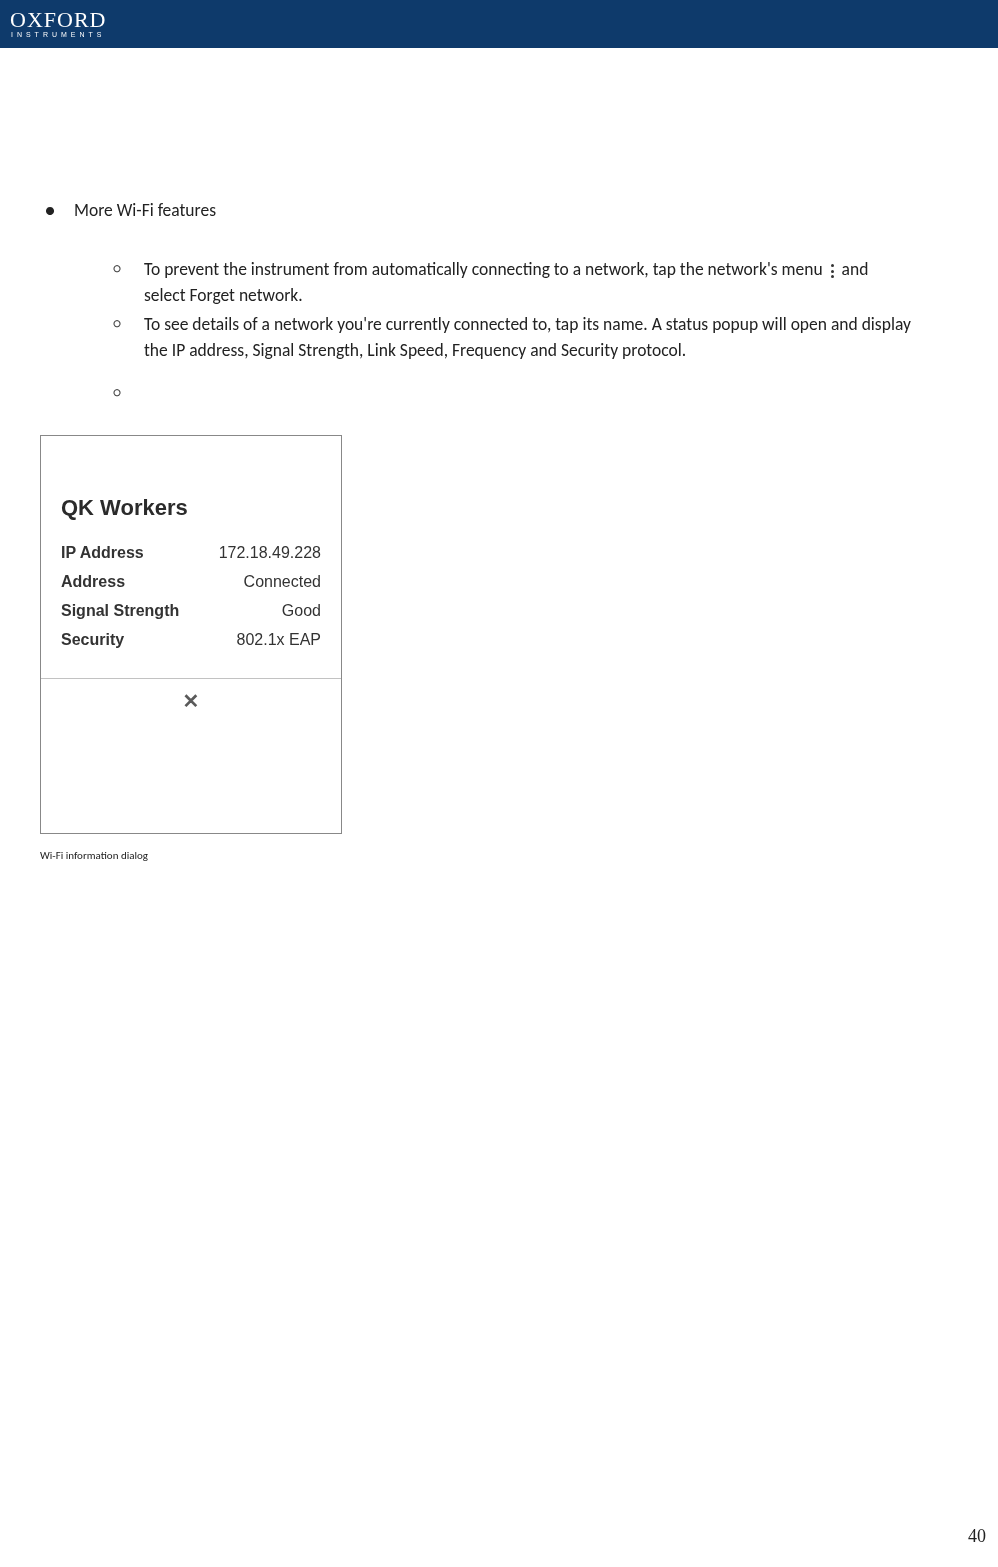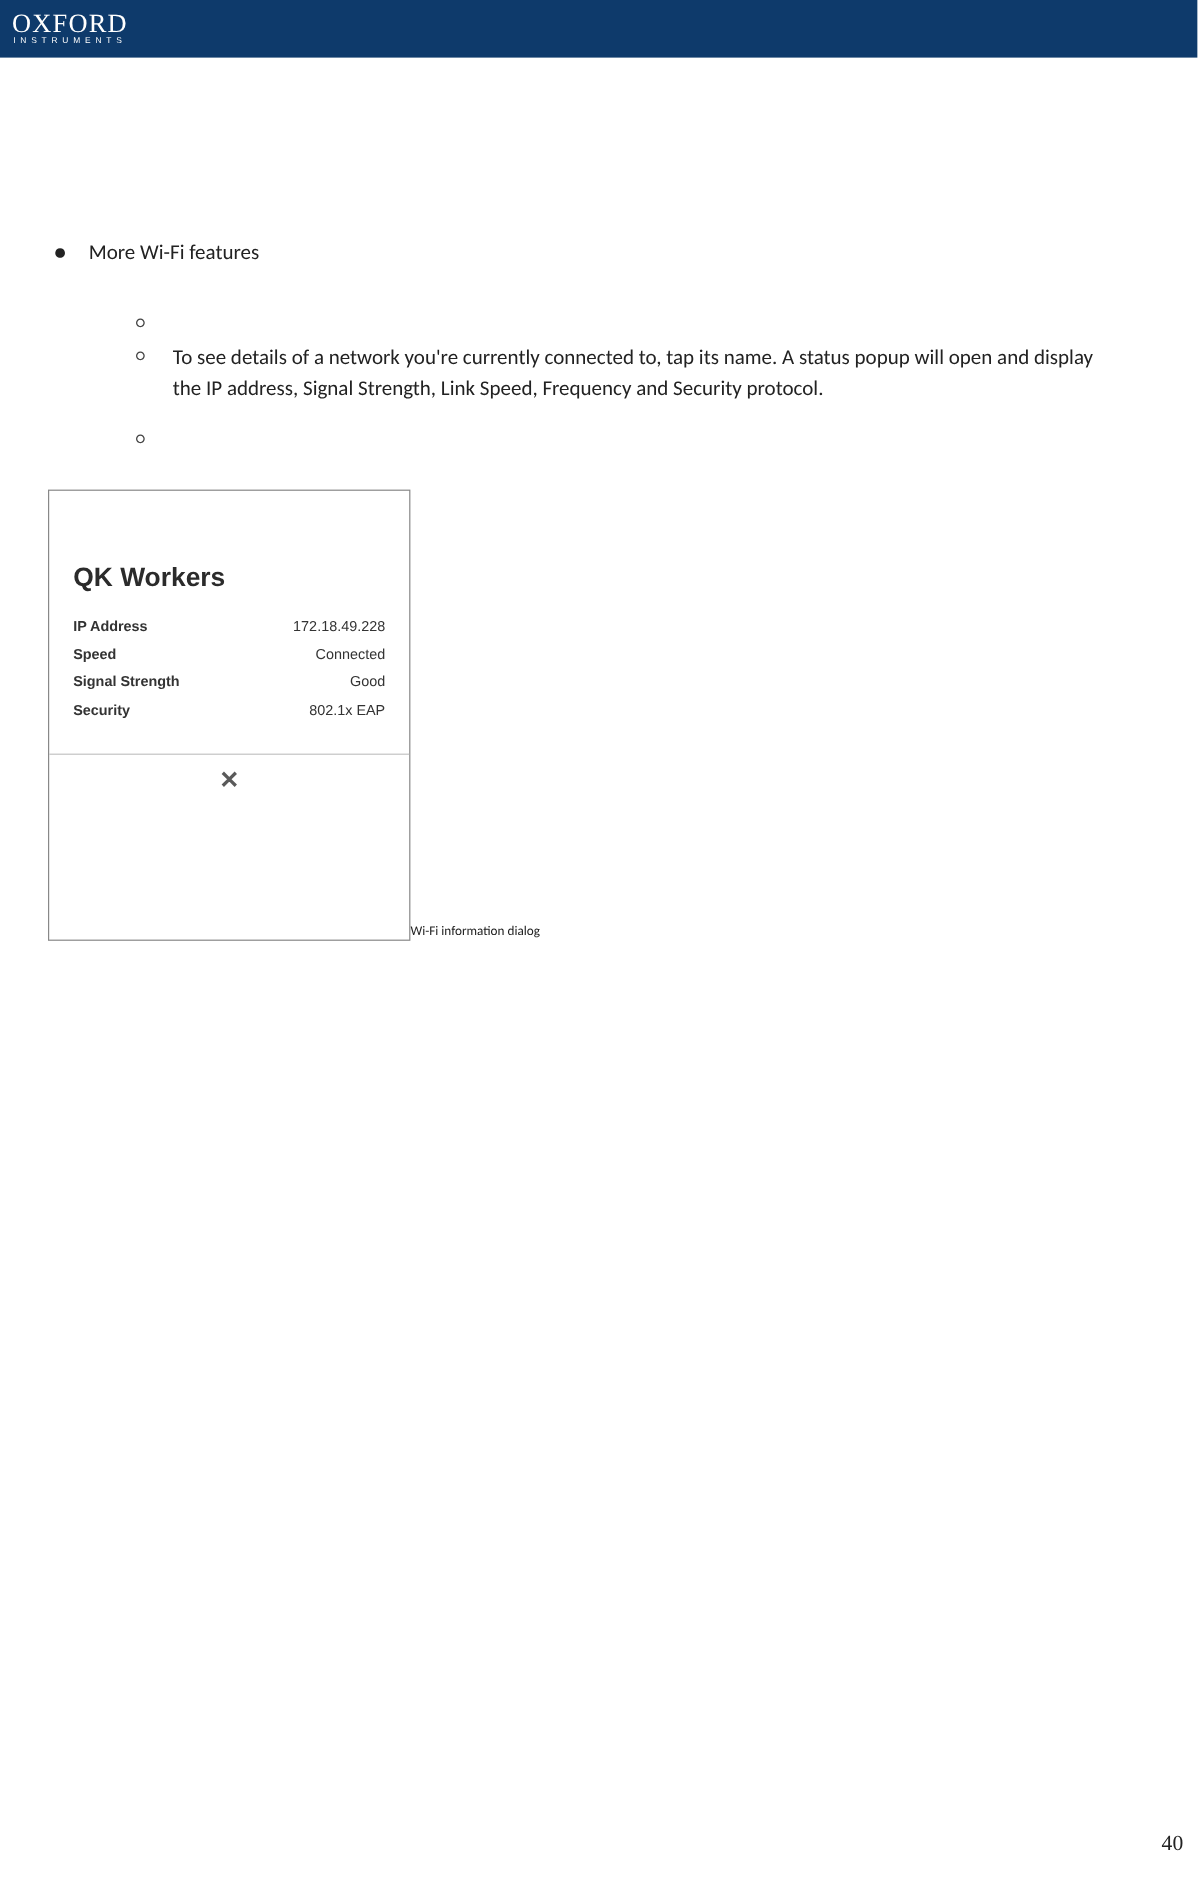--- a/index.html
+++ b/index.html
@@ -97,41 +97,41 @@
       gap: 2.5px;
     }
     .vert-dots span {
       width: 3px;
       height: 3px;
       background: #333;
       border-radius: 50%;
     }
     .figure-wrap {
       display: flex;
-      flex-direction: row;
-      align-items: flex-end;
+      flex-direction: column;
+      align-items: flex-start;
       margin-top: 30px;
     }
     .popup-outer {
       width: 302px;
       border: 1px solid #888;
       background: #fff;
     }
     .popup-top-pad { height: 56px; }
     .popup-title {
       font-family: Arial, Helvetica, sans-serif;
       font-size: 22px;
       font-weight: 700;
       color: #2b2b2b;
       padding: 0 20px 14px 20px;
     }
     .popup-table {
       padding: 0 20px 24px 20px;
       font-family: Arial, Helvetica, sans-serif;
-      font-size: 12px;
+      font-size: 16px;
       color: #333;
     }
     .popup-row {
       display: flex;
       justify-content: space-between;
       padding: 3px 0;
     }
     .popup-label { font-weight: 700; }
     .popup-value { font-weight: 400; }
     .popup-divider {
@@ -181,20 +181,29 @@
 
 <div class="content">
 
   <div class="bullet-row">
     <div class="bullet-dot">●</div>
     <div>More Wi-Fi features</div>
   </div>
 
   <div class="subbullet-row">
     <div class="subbullet-mark">○</div>
+    <div class="subbullet-text">
+      <span>To prevent the instrument from automatically connecting to a network, tap the network's menu</span>
+      <span class="vert-dots">
+          <span></span>
+          <span></span>
+          <span></span>
+        </span>
+      <span>and select Forget network.</span>
+    </div>
   </div>
 
   <div class="subbullet-row mb">
     <div class="subbullet-mark">○</div>
     <div class="subbullet-text">To see details of a network you're currently connected to, tap its name. A status popup will open and display the IP address, Signal Strength, Link Speed, Frequency and Security protocol.</div>
   </div>
 
   <div class="subbullet-row">
     <div class="subbullet-mark">○</div>
   </div>
@@ -202,21 +211,21 @@
   <div class="figure-wrap">
     <div class="popup-outer">
       <div class="popup-top-pad"></div>
       <div class="popup-title">QK Workers</div>
       <div class="popup-table">
         <div class="popup-row">
           <span class="popup-label">IP Address</span>
           <span class="popup-value">172.18.49.228</span>
         </div>
         <div class="popup-row">
-          <span class="popup-label">Speed</span>
+          <span class="popup-label">Address</span>
           <span class="popup-value">Connected</span>
         </div>
         <div class="popup-row">
           <span class="popup-label">Signal Strength</span>
           <span class="popup-value">Good</span>
         </div>
         <div class="popup-row">
           <span class="popup-label">Security</span>
           <span class="popup-value">802.1x EAP</span>
         </div>

